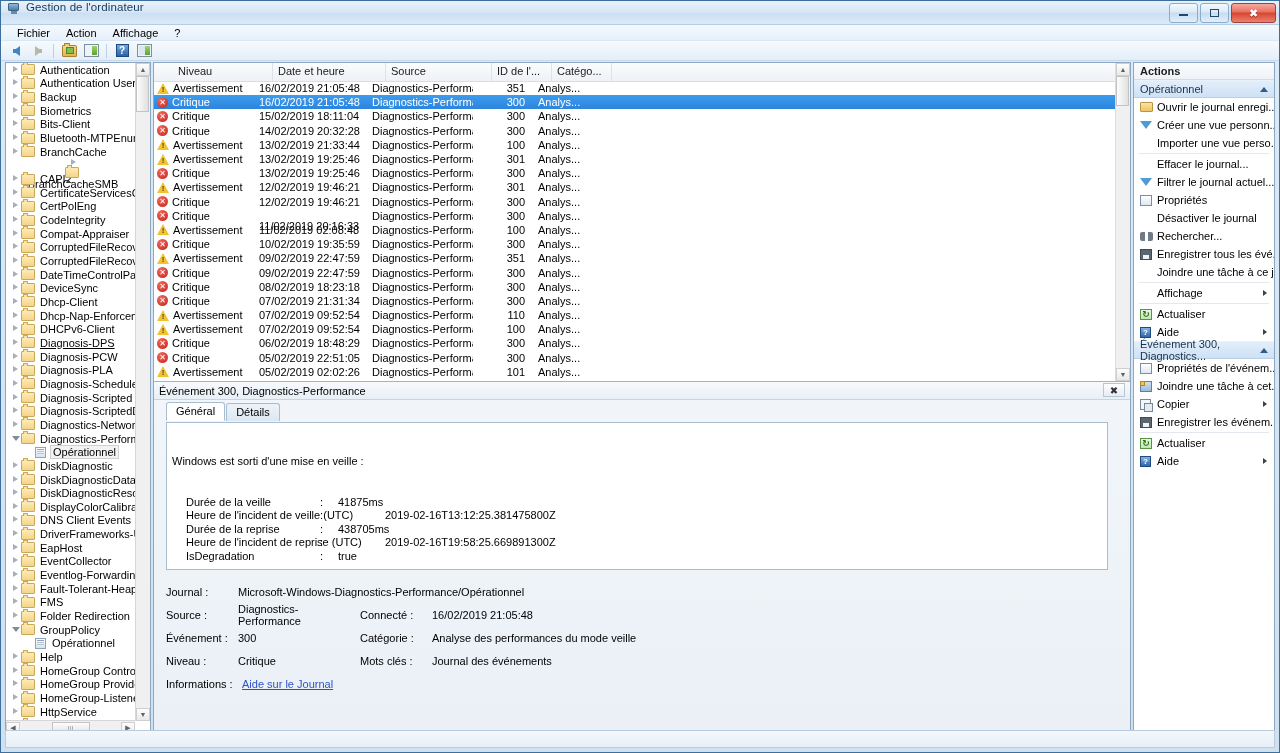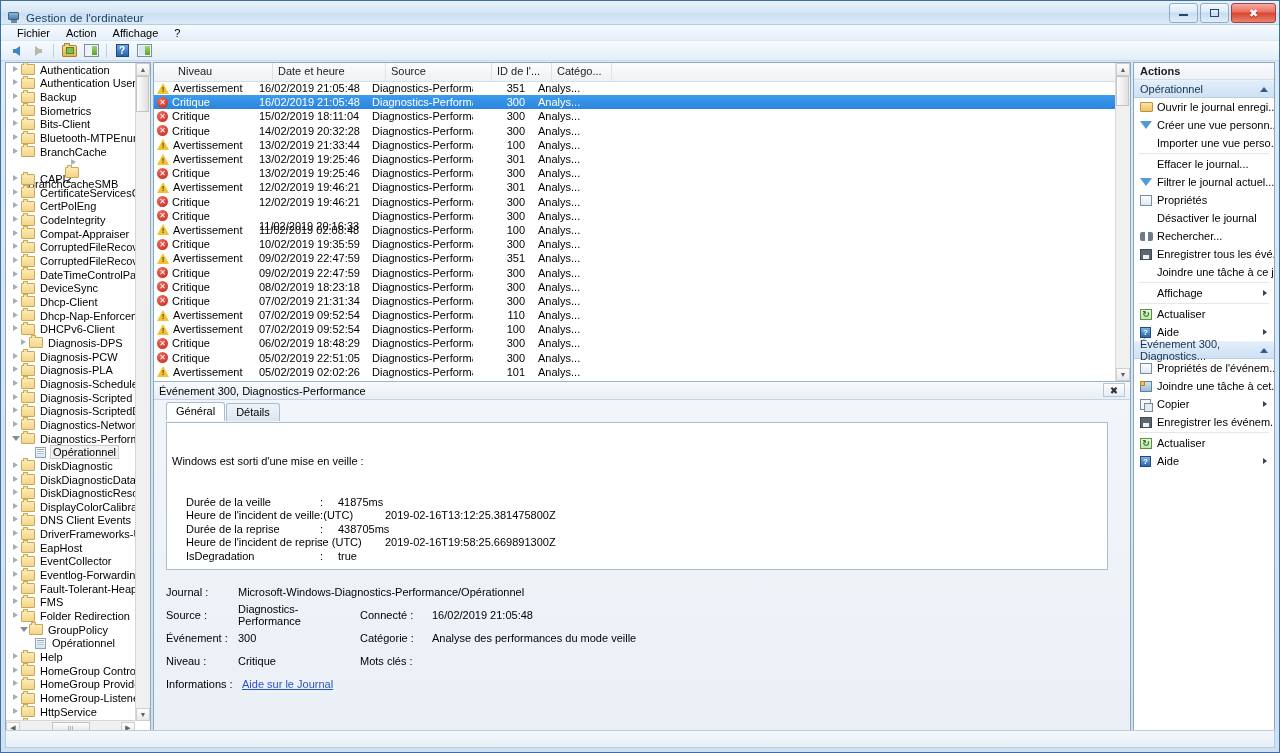--- a/index.html
+++ b/index.html
@@ -12,21 +12,21 @@
   .win{
     position:absolute;left:0;top:0;width:1280px;height:753px;
     background:linear-gradient(to bottom,#dcebf7 0%,#cfe0f0 100%);
     border:1px solid #3c6f9e;box-sizing:border-box;
   }
   
   .titlebar{
     position:absolute;left:0;top:0;width:1278px;height:24px;
     background:linear-gradient(to bottom,#e9f2fa 0%,#d7e7f6 48%,#cbdff3 52%,#dbeaf8 100%);
     border-bottom:1px solid #b4cde4;
-    display:flex;align-items:flex-end;box-sizing:border-box;
+    display:flex;align-items:flex-start;box-sizing:border-box;
   }
   .title-ico{
     width:14px;height:14px;margin-left:6px;margin-right:5px;position:relative;flex:none;
   }
   .title-ico .mon{position:absolute;left:1px;top:2px;width:11px;height:8px;background:linear-gradient(to bottom,#8fb8d8,#4e7ea8);border:1px solid #3b6484;border-radius:1px;box-sizing:border-box;}
   .title-ico .base{position:absolute;left:4px;top:10px;width:6px;height:3px;background:#6a8ba5;}
   .title-txt{font-size:11.5px;color:#123a5e;letter-spacing:.1px;}
   .wbtns{position:absolute;right:3px;top:2px;display:flex;gap:2px;}
   .wbtn{
     width:27px;height:18px;border:1px solid #8badc9;border-radius:3px;
@@ -317,21 +317,21 @@
           <div class="tnode" style="padding-left: 4px;">
             <span class="exp"><span class="tri"></span></span>
             <span class="fico"></span>
             <span class="lbl">Dhcp-Nap-Enforceme</span>
           </div>
           <div class="tnode" style="padding-left: 4px;">
             <span class="exp"><span class="tri"></span></span>
             <span class="fico"></span>
             <span class="lbl">DHCPv6-Client</span>
           </div>
-          <div class="tnode" style="padding-left: 12px;">
+          <div class="tnode" style="padding-left: 4px; text-decoration: underline;">
             <span class="exp"><span class="tri"></span></span>
             <span class="fico"></span>
             <span class="lbl">Diagnosis-DPS</span>
           </div>
           <div class="tnode" style="padding-left: 4px;">
             <span class="exp"><span class="tri"></span></span>
             <span class="fico"></span>
             <span class="lbl">Diagnosis-PCW</span>
           </div>
           <div class="tnode" style="padding-left: 4px;">
@@ -422,21 +422,21 @@
           <div class="tnode" style="padding-left: 4px;">
             <span class="exp"><span class="tri"></span></span>
             <span class="fico"></span>
             <span class="lbl">FMS</span>
           </div>
           <div class="tnode" style="padding-left: 4px;">
             <span class="exp"><span class="tri"></span></span>
             <span class="fico"></span>
             <span class="lbl">Folder Redirection</span>
           </div>
-          <div class="tnode" style="padding-left: 4px; margin-left: 8px;">
+          <div class="tnode" style="padding-left: 4px;">
             <span class="exp"><span class="tri open"></span></span>
             <span class="fico"></span>
             <span class="lbl">GroupPolicy</span>
           </div>
           <div class="tnode" style="padding-left: 18px;">
             <span class="exp"></span>
             <span class="lico"></span>
             <span class="lbl">Opérationnel</span>
           </div>
           <div class="tnode" style="padding-left: 4px;">
@@ -745,20 +745,21 @@
           <div class="mrow">
             <span class="mlbl">Événement :</span>
             <span class="mval">300</span>
             <span class="mlbl2">Catégorie :</span>
             <span class="mval2">Analyse des performances du mode veille</span>
           </div>
           <div class="mrow">
             <span class="mlbl">Niveau :</span>
             <span class="mval">Critique</span>
             <span class="mlbl2">Mots clés :</span>
+            <span class="mval2">Journal des événements</span>
           </div>
           <div class="mrow">
             <span class="mlbl">Informations :</span>
             <a class="lnk" href="#" style="margin-left:4px;">Aide sur le Journal</a>
           </div>
         </div>
       </div>
     </div>
 
     <div class="actions">

